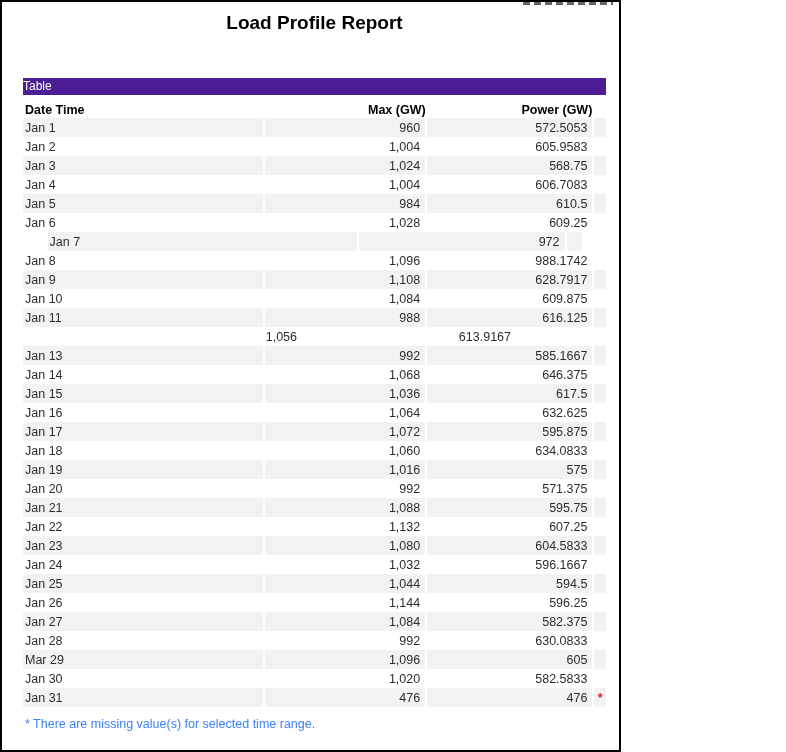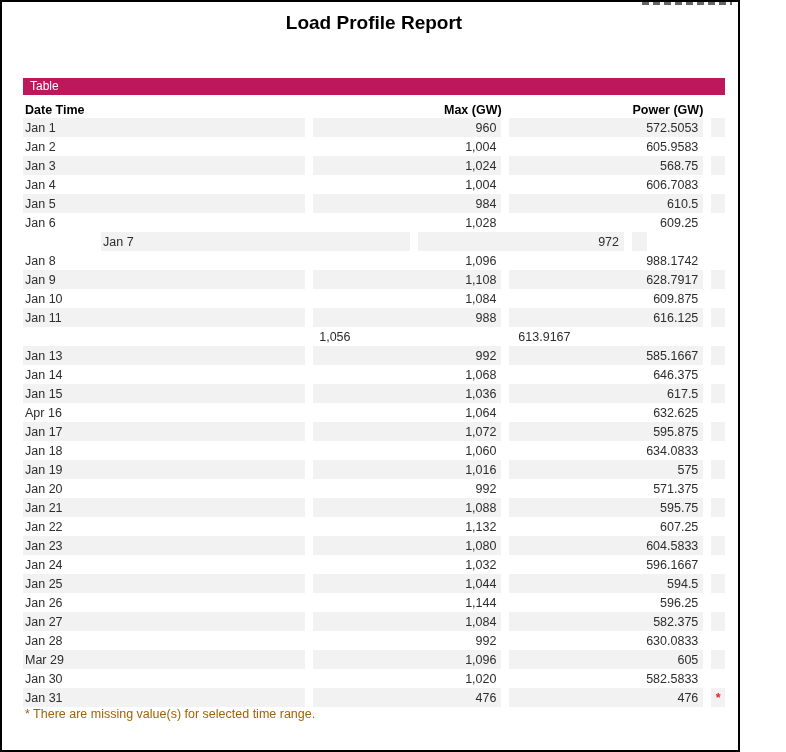--- a/index.html
+++ b/index.html
@@ -1,18 +1,18 @@
 <!DOCTYPE html>
 <html><head>
 <meta charset="utf-8">
 <style>
   html,body{margin:0;padding:0;background:#fff;}
   .page{
     position:relative;
-    width:740px;height:752px;
+    width:621px;height:752px;
     box-sizing:border-box;
     border:2px solid #000;
     background:#fff;
     font-family:"Liberation Sans", sans-serif;
     color:#2d2d2d;
     overflow:hidden;
     padding:0 13px 0 21px;
   }
   .clip-fragment{
     position:absolute;top:0;right:6px;width:90px;height:3px;
@@ -24,28 +24,28 @@
     text-align:center;
     font-size:19px;
     line-height:22px;
     font-weight:bold;
     color:#000;
   }
   .section-bar{
     margin-top:44px;
     height:17px;
     line-height:17px;
-    background:#be185d;
+    background:#4c1d95;
     color:#fdfdfd;
     font-size:12px;
-    padding-left:7px;
+    padding-left:0;
   }
   .thead,.row{
     display:flex;
-    column-gap:8px;
+    column-gap:2px;
     font-size:12.5px;
   }
   .thead{
     margin-top:6px;
     height:17px;
     font-weight:bold;
     color:#000;
   }
   .row{height:19px;justify-content:center;}
   .cell{
@@ -56,23 +56,24 @@
   }
   .c-date{width:309px;padding-left:2px;}
   .c-max{width:206px;justify-content:flex-end;}
   .c-power{width:212px;justify-content:flex-end;}
   .c-flag{width:15px;justify-content:center;}
   .row .c-max,.row .c-power{padding-right:5px;}
   .row:nth-child(odd) .cell{background:#f2f2f2;}
   .c-flag{font-weight:bold;}
   .flag-red{color:#ee1c25;}
   .footnote{
+    margin-top:10px;
     padding-left:2px;
     font-size:12.5px;
-    color:#a16207;
+    color:#3b82f6;
   }
 </style>
 </head>
 <body>
 
 <div class="page">
 
   <div class="clip-fragment"></div>
 
   <h1 class="title">Load Profile Report</h1>
@@ -186,21 +187,21 @@
   </div>
 
   <div class="row">
     <div class="cell c-date">Jan 15</div>
     <div class="cell c-max">1,036</div>
     <div class="cell c-power">617.5</div>
     <div class="cell c-flag flag-red"></div>
   </div>
 
   <div class="row">
-    <div class="cell c-date">Apr 16</div>
+    <div class="cell c-date">Jan 16</div>
     <div class="cell c-max">1,064</div>
     <div class="cell c-power">632.625</div>
     <div class="cell c-flag flag-red"></div>
   </div>
 
   <div class="row">
     <div class="cell c-date">Jan 17</div>
     <div class="cell c-max">1,072</div>
     <div class="cell c-power">595.875</div>
     <div class="cell c-flag flag-red"></div>

